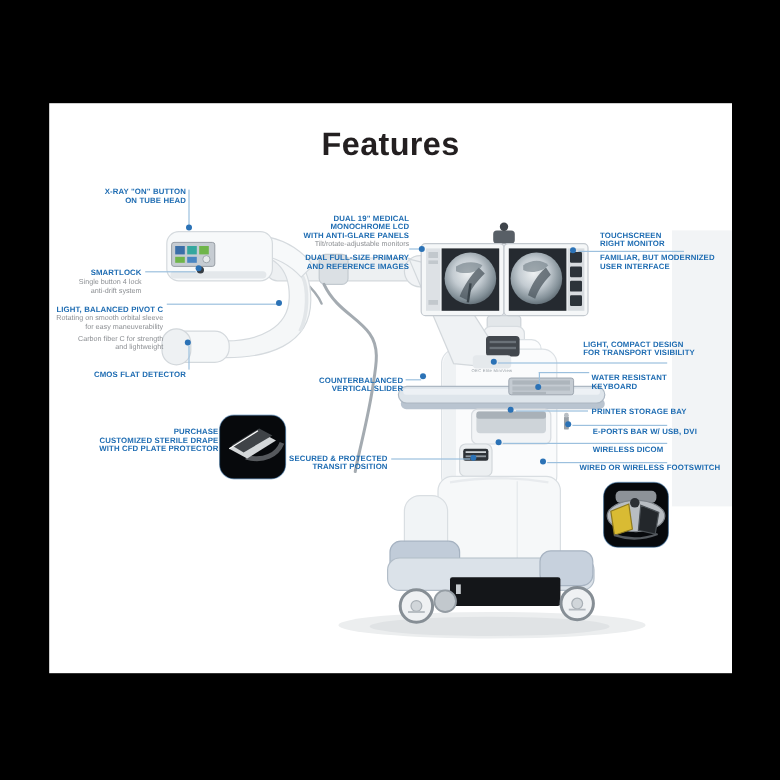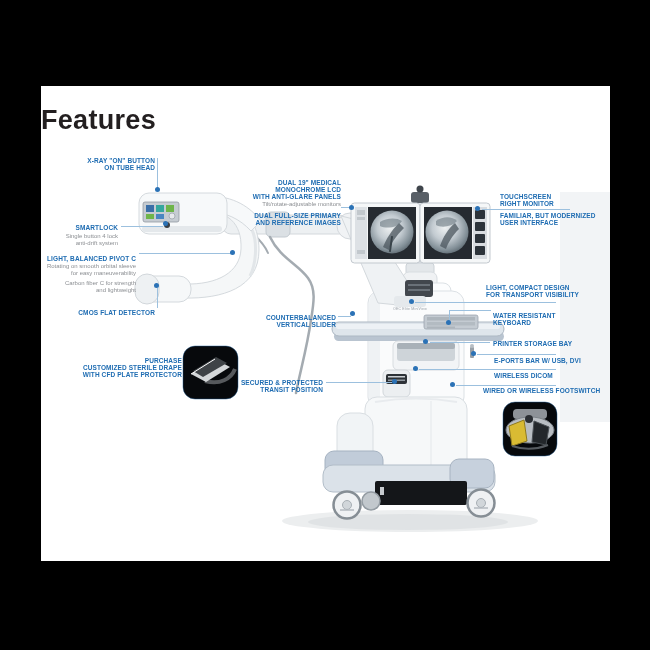--- a/index.html
+++ b/index.html
@@ -2,21 +2,21 @@
 <html><head>
 <meta charset="utf-8">
 <style>
   html,body{margin:0;padding:0}
   body{
     width:650px;height:650px;position:relative;overflow:hidden;
     background:#000;font-family:"Liberation Sans",sans-serif;
   }
   .canvas{position:absolute;left:41px;top:86px;width:569px;height:475px;background:#ffffff;}
   .title{
-    position:absolute;left:41px;top:105px;width:569px;text-align:left;
+    position:absolute;left:41px;top:105px;width:569px;text-align:center;
     font-size:27px;font-weight:bold;color:#231f20;letter-spacing:.3px;
   }
   svg.art{position:absolute;left:0;top:0;}
   .lbl{
     position:absolute;font-size:6.5px;line-height:7px;font-weight:bold;
     color:#1e6cb2;white-space:pre-line;letter-spacing:.1px;
   }
   .lbl.rt{text-align:right}
   .sub{
     position:absolute;font-size:6px;line-height:7px;color:#8c8f93;white-space:pre-line;

